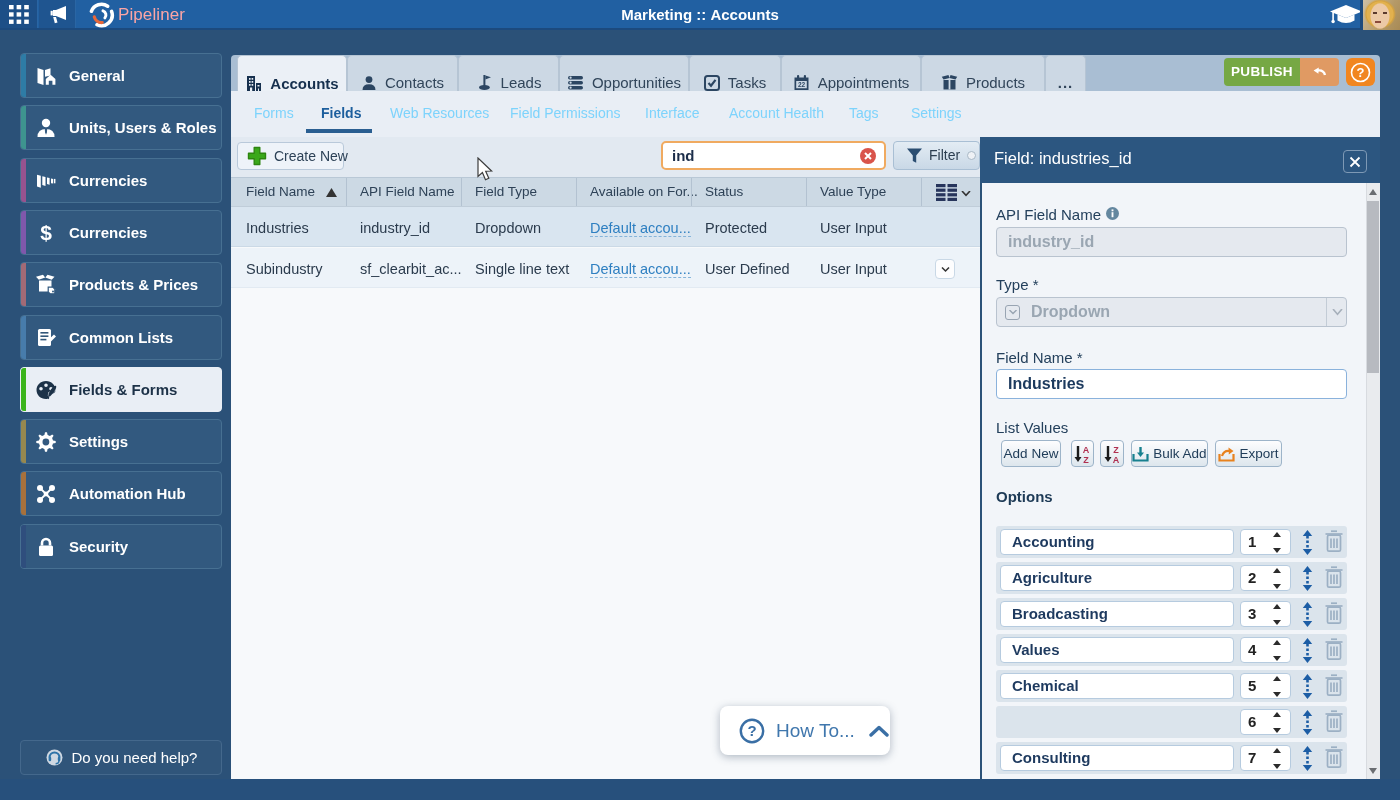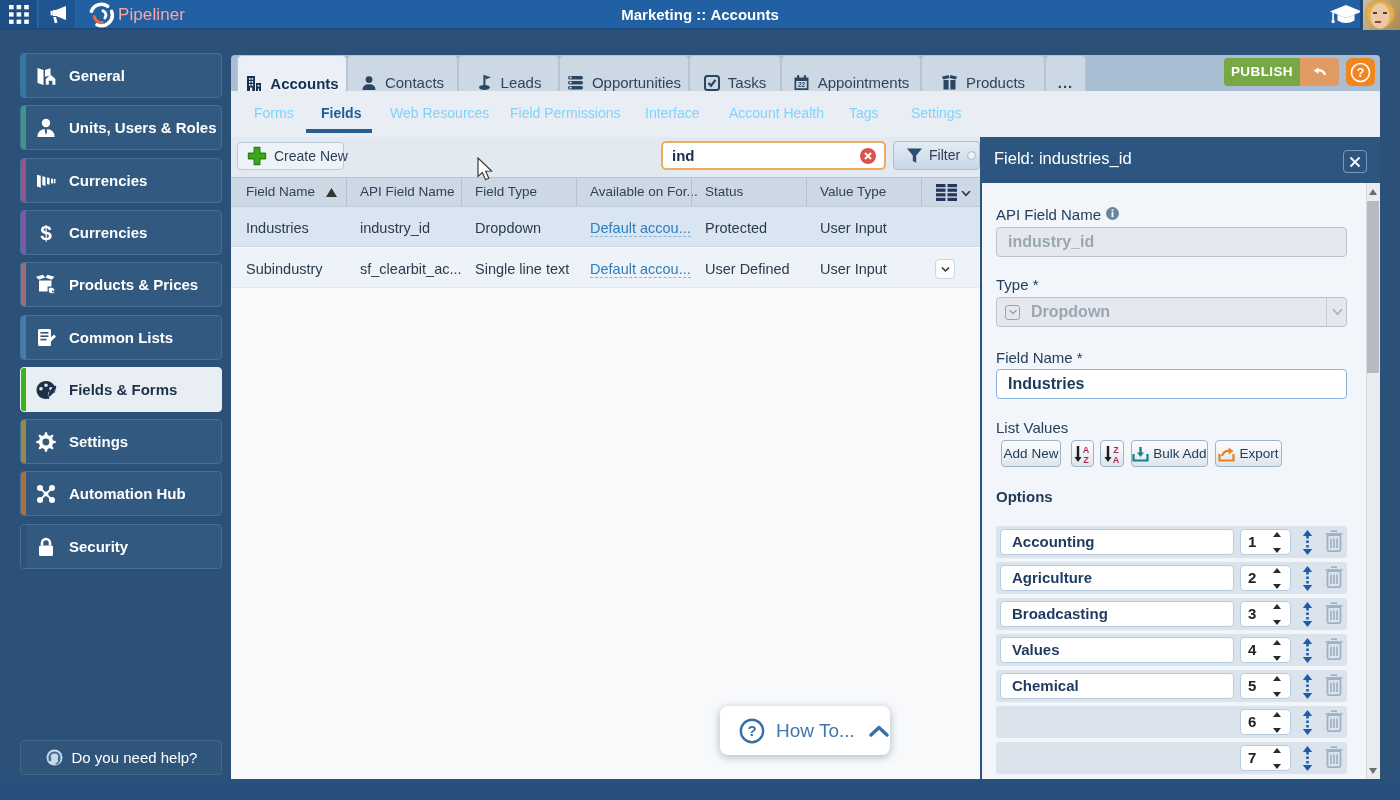--- a/index.html
+++ b/index.html
@@ -572,20 +572,21 @@
         <rect x="2.5" y="5.2" width="13" height="16" rx="1.5"></rect>
         <line x1="0.5" y1="4" x2="17.5" y2="4"></line>
         <line x1="6" y1="1.2" x2="12" y2="1.2"></line>
         <line x1="6" y1="8.5" x2="6" y2="18"></line>
         <line x1="9" y1="8.5" x2="9" y2="18"></line>
         <line x1="12" y1="8.5" x2="12" y2="18"></line>
       </g>
     </svg>
   </div>
 <div class="orow abs" style="top:742px">
+    <div class="oinput">Consulting</div>
     <div class="onum">7</div>
     <svg class="abs" style="left:277px;top:6px" width="8" height="21" viewBox="0 0 8 21">
       <path d="M4 0 L8 5 L0 5 Z" fill="#2b2b2b"></path>
       <path d="M4 21 L8 16 L0 16 Z" fill="#2b2b2b"></path>
     </svg>
     <svg class="abs" style="left:306px;top:4px" width="11" height="25" viewBox="0 0 11 25">
       <path d="M5.5 0 L10.2 6 L0.8 6 Z" fill="#1c5da5"></path>
       <path d="M5.5 25 L10.2 19 L0.8 19 Z" fill="#1c5da5"></path>
       <path d="M5.5 6 L5.5 19" stroke="#1c5da5" stroke-width="2.6" stroke-dasharray="2.5 2"></path>
     </svg>

